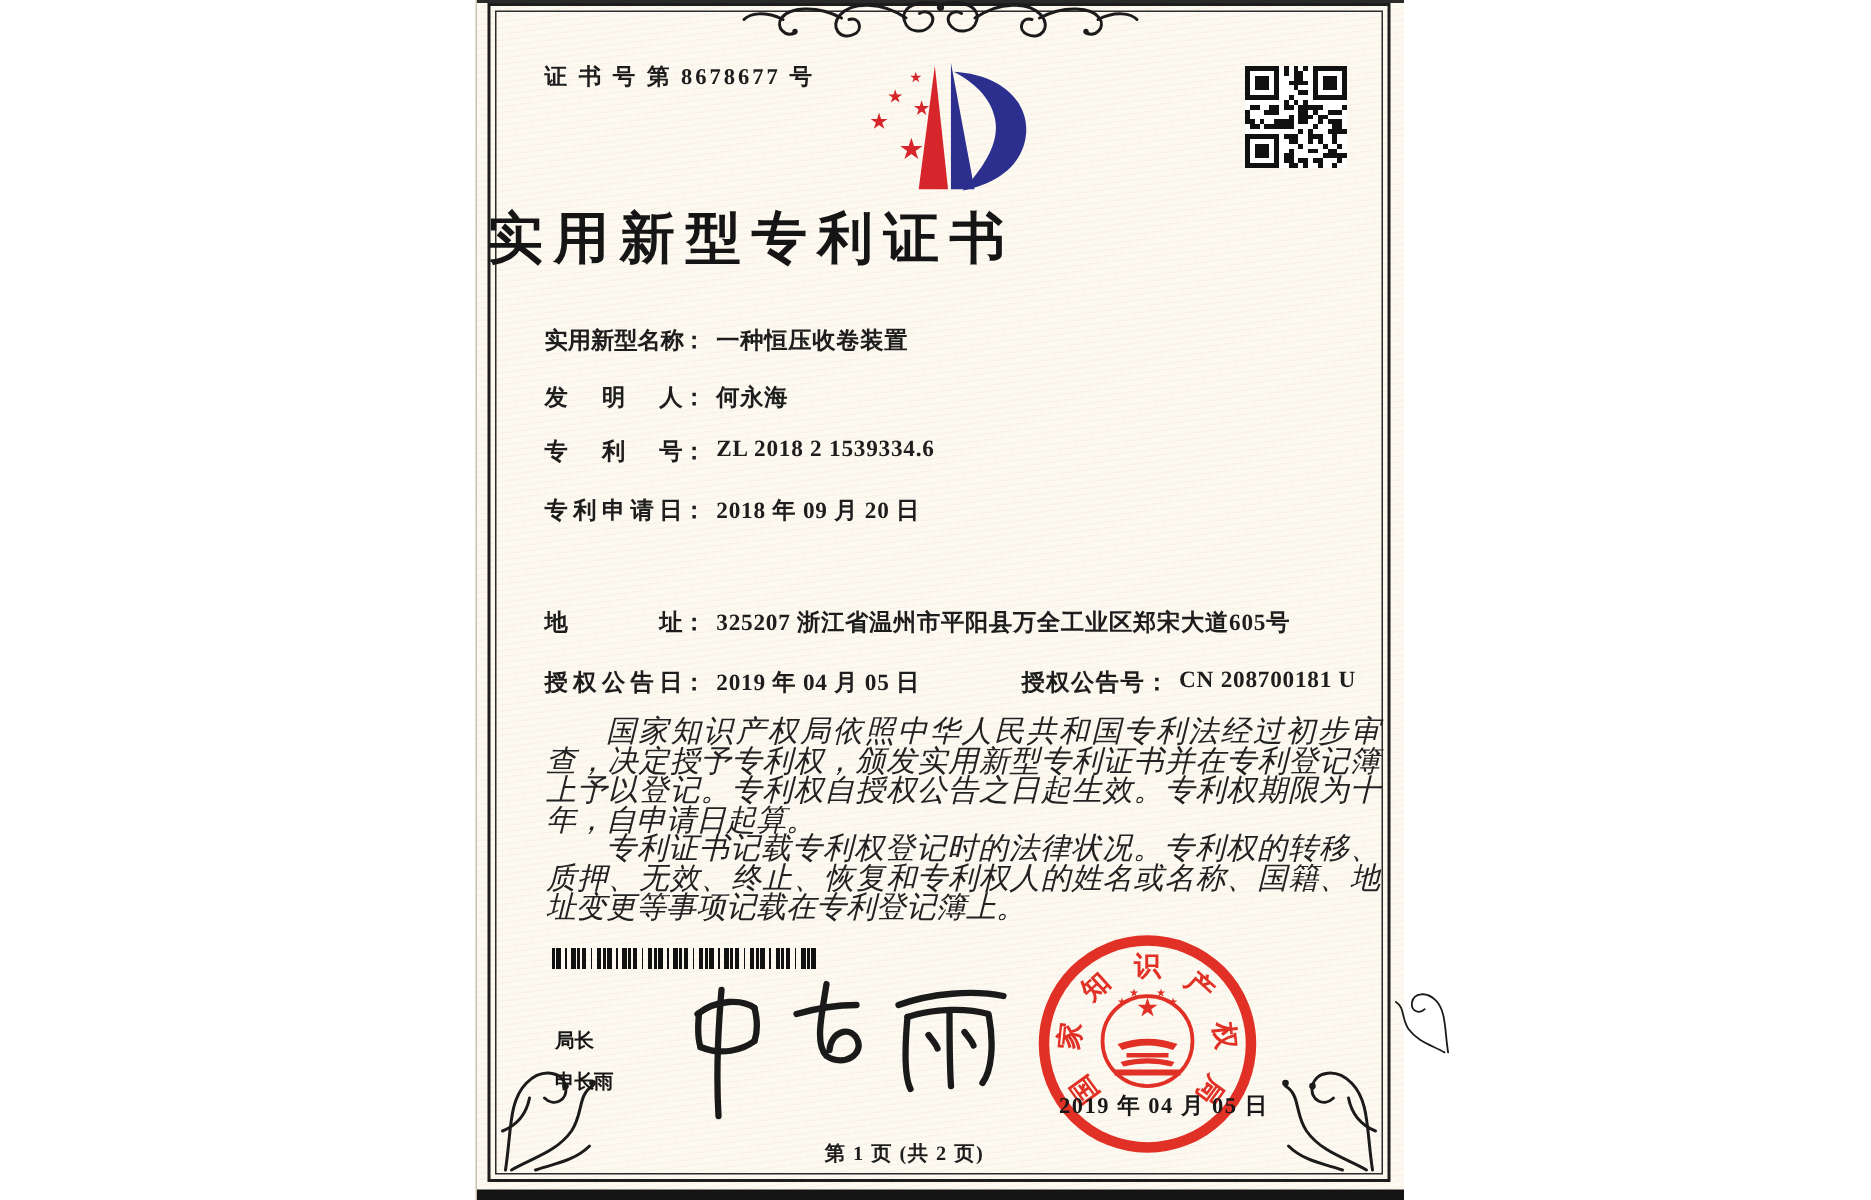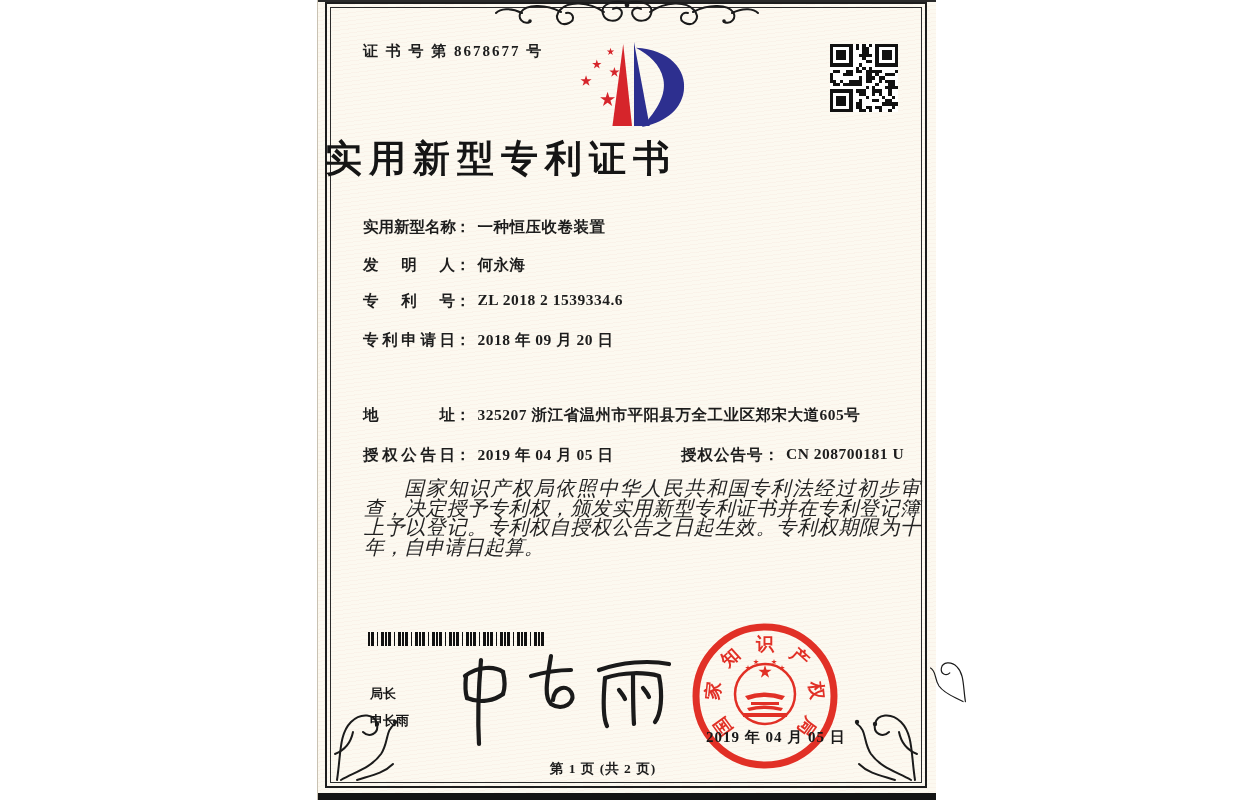--- a/index.html
+++ b/index.html
@@ -263,20 +263,21 @@
   </div>
   <div class="row" style="top:445px">
     <span class="lbl">授权公告日</span><span class="colon">：</span><span class="val">2019 年 04 月 05 日</span>
     <span class="grant-group">
       <span class="lbl2">授权公告号</span><span>：</span><span class="val">CN 208700181 U</span>
     </span>
   </div>
 
   <div class="body-text">
     <p>国家知识产权局依照中华人民共和国专利法经过初步审查，决定授予专利权，颁发实用新型专利证书并在专利登记簿上予以登记。专利权自授权公告之日起生效。专利权期限为十年，自申请日起算。</p>
+    <p>专利证书记载专利权登记时的法律状况。专利权的转移、质押、无效、终止、恢复和专利权人的姓名或名称、国籍、地址变更等事项记载在专利登记簿上。</p>
   </div>
 
   <div class="barcode"></div>
 
   <div class="signer">
     <div>局长</div>
     <div>申长雨</div>
   </div>
 
   <svg class="signature" viewBox="0 0 230 100">

